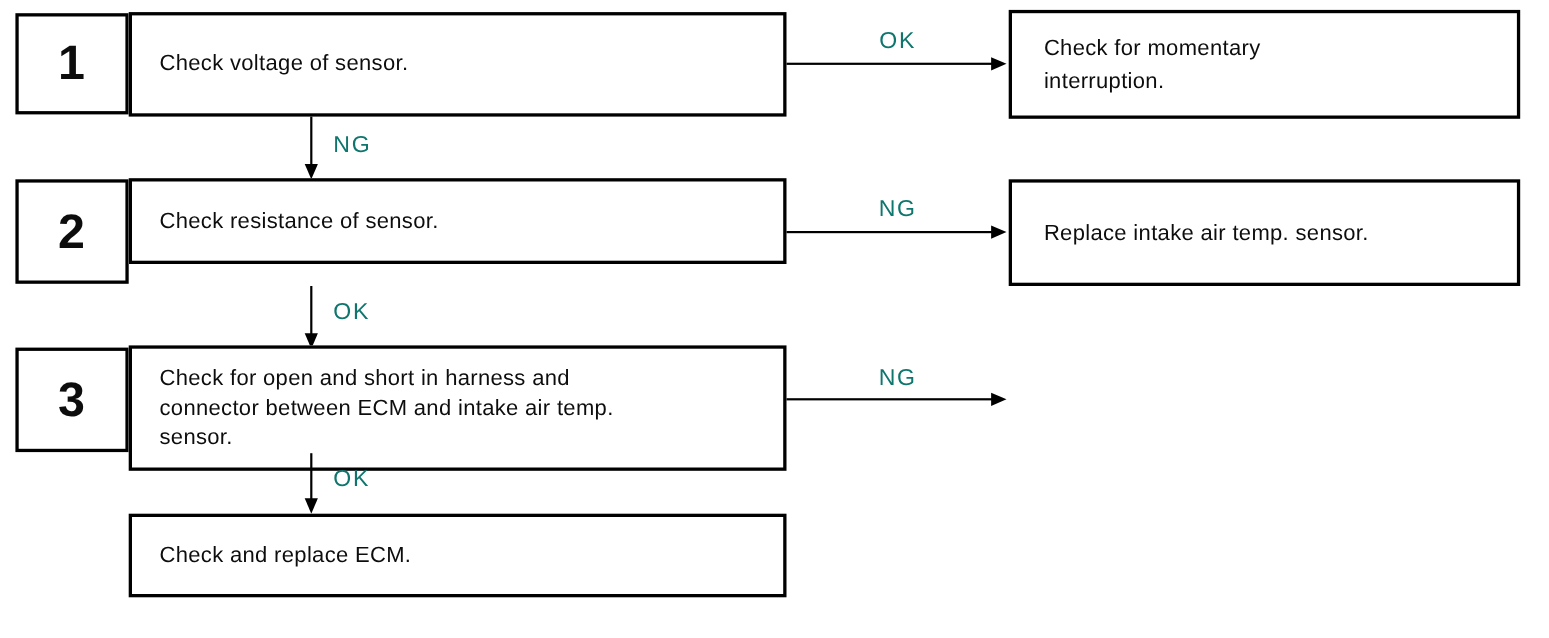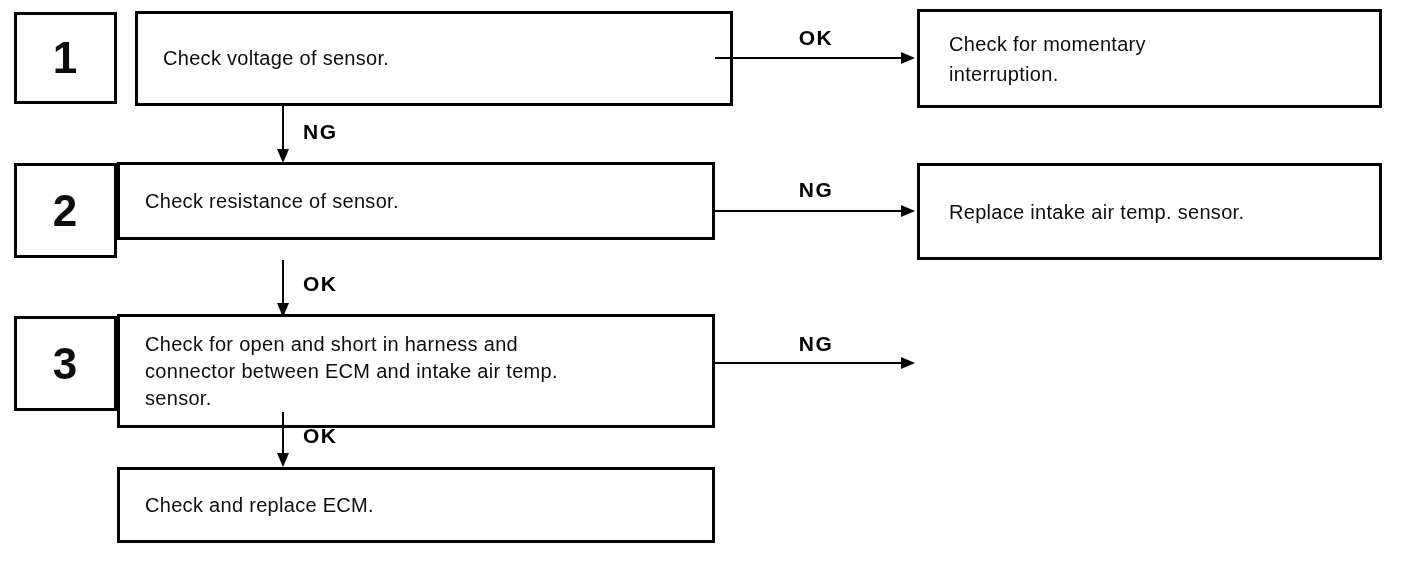--- a/index.html
+++ b/index.html
@@ -35,23 +35,23 @@
     line-height: 27px;
     letter-spacing: 0.3px;
     white-space: pre-line;
   }
   .action-box { padding-left: 25px; }
   .result-box { padding-left: 29px; }
   .result-box .box-text { line-height: 30px; }
   .edge-label {
     position: absolute;
     font-size: 21px;
-    font-weight: 700;
+    font-weight: 400;
     letter-spacing: 1.5px;
-    color: #000000;
+    color: #0f766e;
   }
   .h-line {
     position: absolute;
     height: 0;
     border-top: 2px solid #000000;
   }
   .v-line {
     position: absolute;
     width: 0;
     border-left: 2px solid #000000;
@@ -74,21 +74,21 @@
   }
 </style>
 </head>
 <body>
 
 <div class="canvas">
 
   <div class="box num-box" style="left:14px; top:12px; width:103px; height:92px;">
     <span>1</span>
   </div>
-  <div class="box action-box" style="left:135px; top:11px; width:598px; height:95px;">
+  <div class="box action-box" style="left:117px; top:11px; width:598px; height:95px;">
     <span class="box-text">Check voltage of sensor.</span>
   </div>
   <div class="edge-label" style="left:785px; top:26px; width:62px; text-align:center;">OK</div>
   <div class="h-line" style="left:715px; top:57px; width:188px;"></div>
   <div class="arrow-right" style="left:901px; top:52px;"></div>
   <div class="box result-box" style="left:917px; top:9px; width:465px; height:99px;">
     <span class="box-text">Check for momentary
 interruption.</span>
   </div>
 

